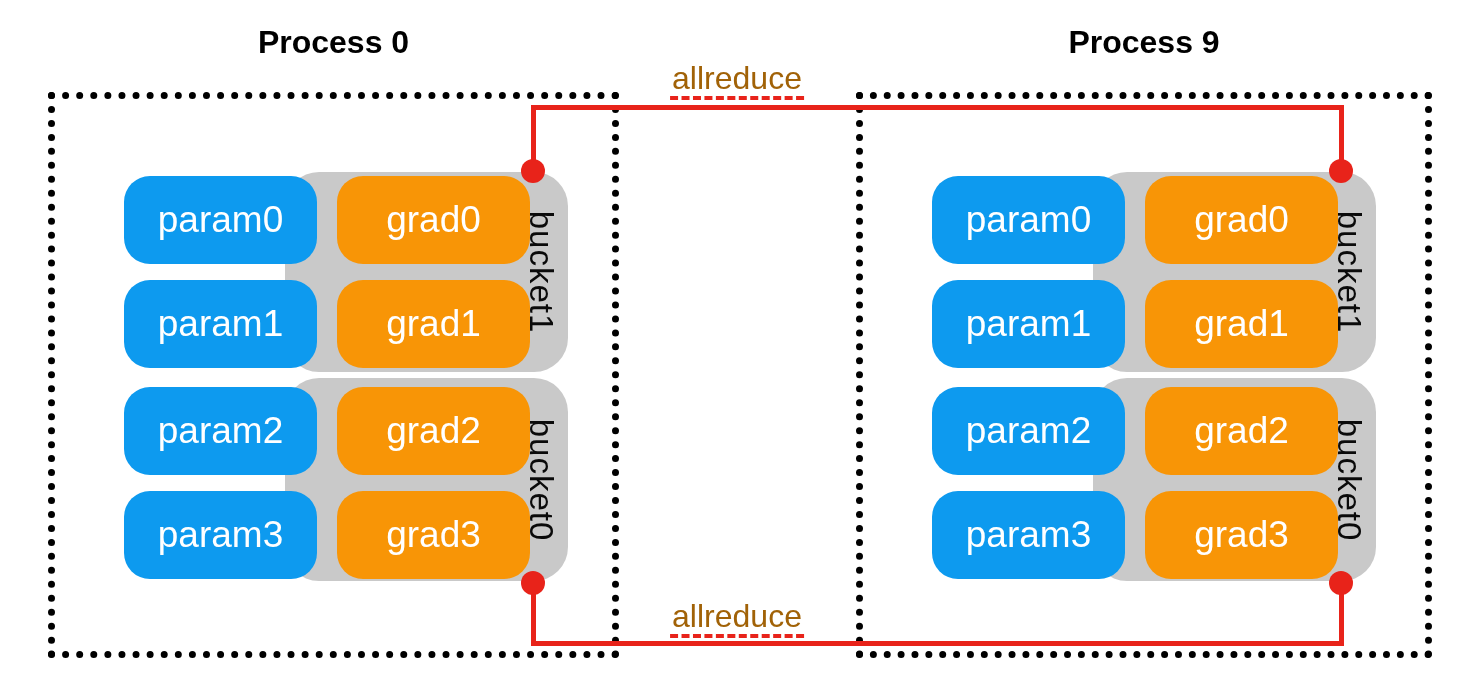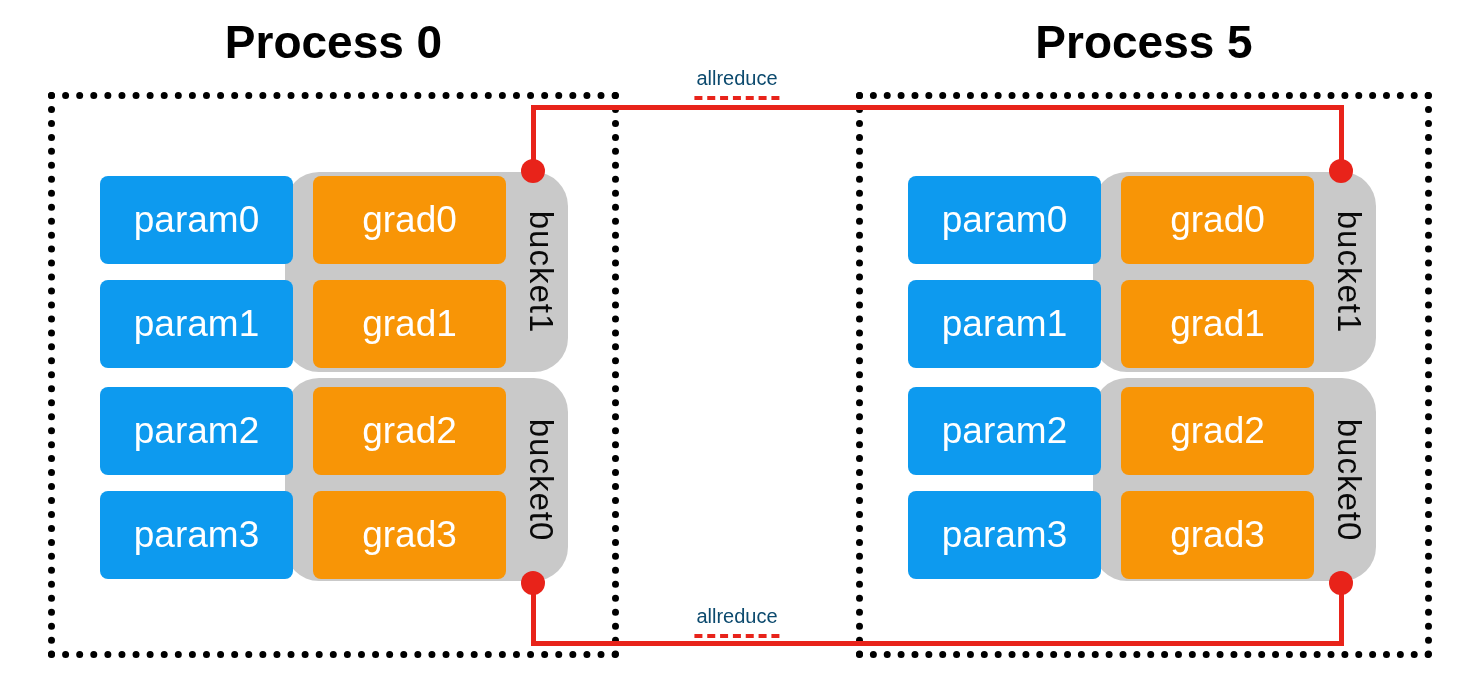--- a/index.html
+++ b/index.html
@@ -2,60 +2,60 @@
 <html><head>
 <meta charset="utf-8">
 <style>
   html,body{margin:0;padding:0;background:#ffffff;}
   #canvas{
     position:relative;width:1458px;height:688px;background:#ffffff;overflow:hidden;
     font-family:"Liberation Sans", sans-serif;
   }
   .proc-title{
     position:absolute;top:16px;height:52px;text-align:center;
-    font-size:46px;font-weight:700;color:#000;line-height:52px;
+    font-size:32px;font-weight:700;color:#000;line-height:52px;
   }
   .process-box{
     position:absolute;top:92px;width:571px;height:566px;
     border:7px dotted #000;box-sizing:border-box;background:transparent;
   }
   .bucket-group{
     position:absolute;left:230px;width:283px;background:#C9C9C9;border-radius:34px;
   }
   .bucket-label{
     position:absolute;right:8px;top:50%;transform:translateY(-50%);
     writing-mode:vertical-rl;text-orientation:mixed;
     font-size:33px;color:#0a0a0a;letter-spacing:1px;white-space:nowrap;
   }
   .blk{
-    position:absolute;width:193px;height:88px;border-radius:8px;
+    position:absolute;width:193px;height:88px;border-radius:26px;
     display:flex;align-items:center;justify-content:center;
-    color:#fff;font-size:37px;
+    color:#fff;font-size:37px;margin-left:24px;
   }
   .param{left:45px;background:#0D9AEF;}
   .grad{left:258px;background:#F89506;}
   .r1{top:77px}.r2{top:181px}.r3{top:288px}.r4{top:392px}
   .redline{position:absolute;background:#E8231A;}
   .dot{
     position:absolute;width:24px;height:24px;border-radius:50%;
     background:#E8231A;transform:translate(-50%,-50%);
   }
   .allreduce{
     position:absolute;transform:translateX(-50%);
-    color:#0c4a6e;font-size:20px;line-height:34px;
+    color:#a16207;font-size:32px;line-height:34px;
     border-bottom:4px dashed #E8231A;padding:0 2px 1px 2px;
   }
 </style>
 </head>
 <body>
 
 <div id="canvas">
 
   <div class="proc-title" style="left:48px;width:571px">Process 0</div>
-  <div class="proc-title" style="left:856px;width:576px">Process 5</div>
+  <div class="proc-title" style="left:856px;width:576px">Process 9</div>
 
   <div class="process-box" style="left:48px">
     <div class="bucket-group" style="top:73px;height:200px">
       <div class="bucket-label">bucket1</div>
     </div>
     <div class="bucket-group" style="top:279px;height:203px">
       <div class="bucket-label">bucket0</div>
     </div>
 
     <div class="blk param r1">param0</div>

